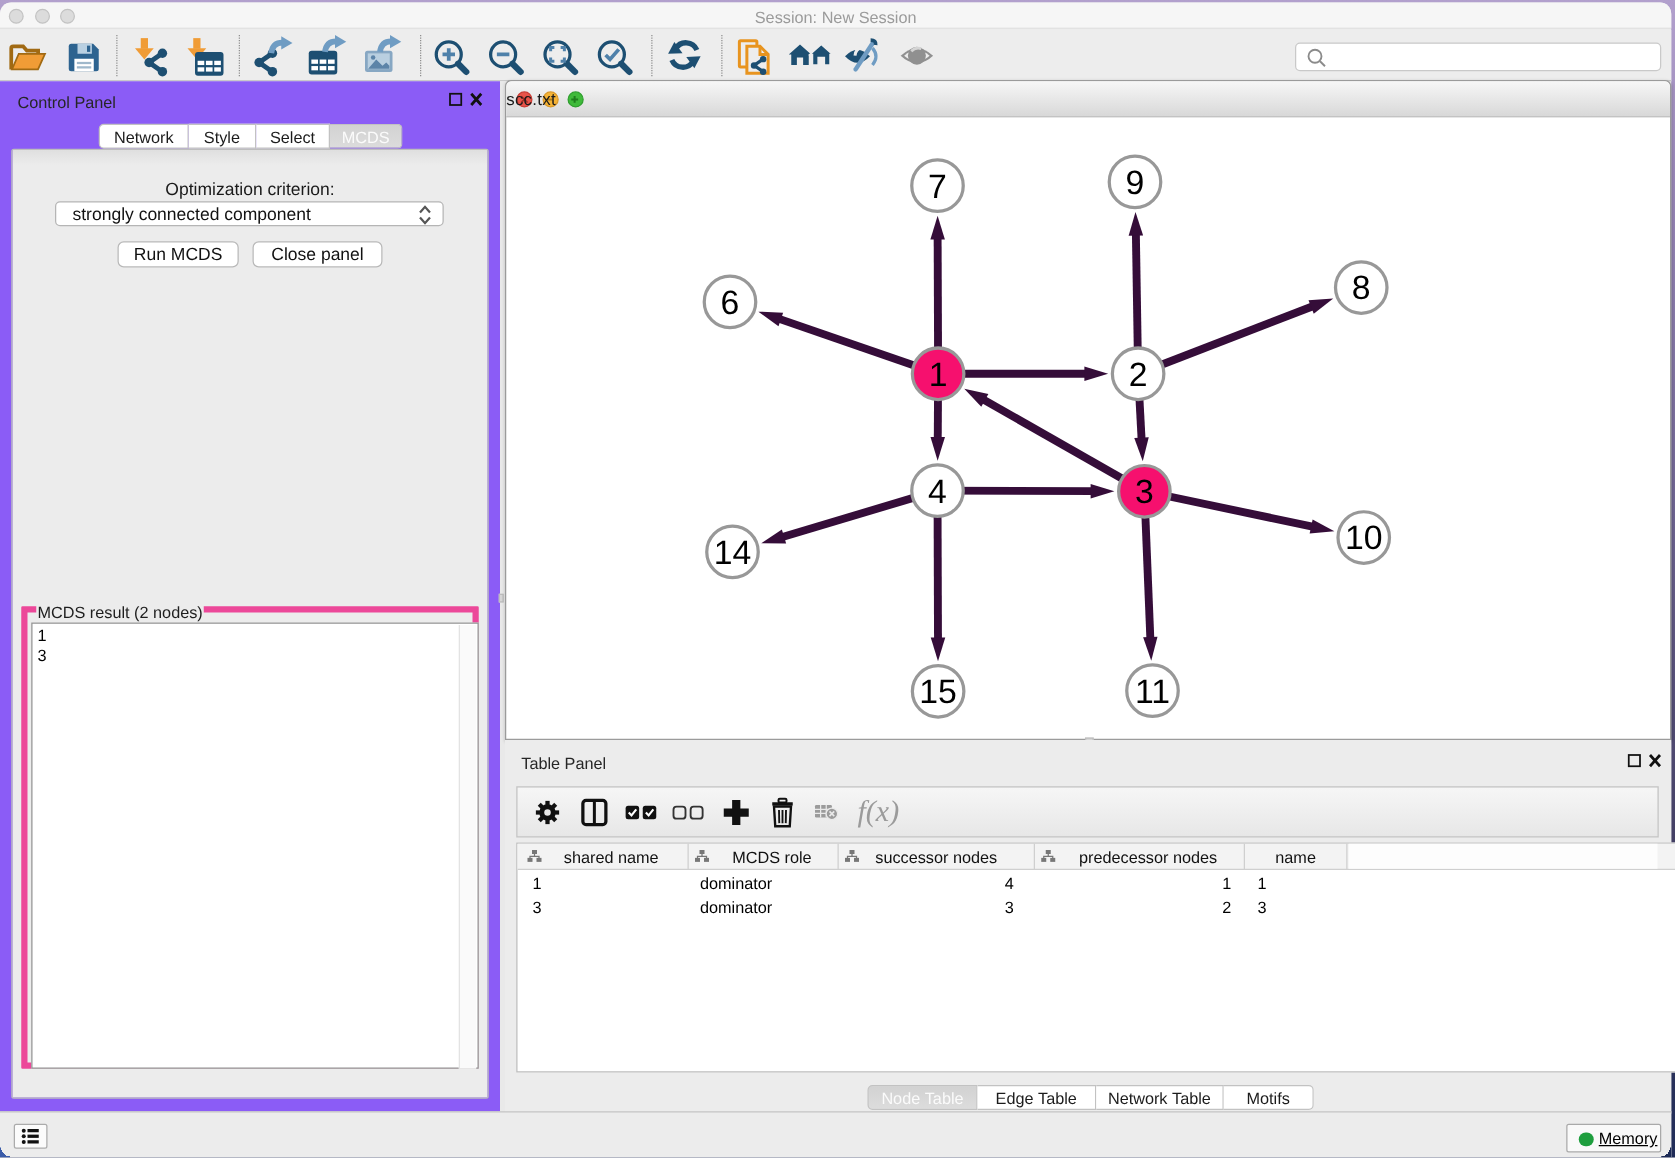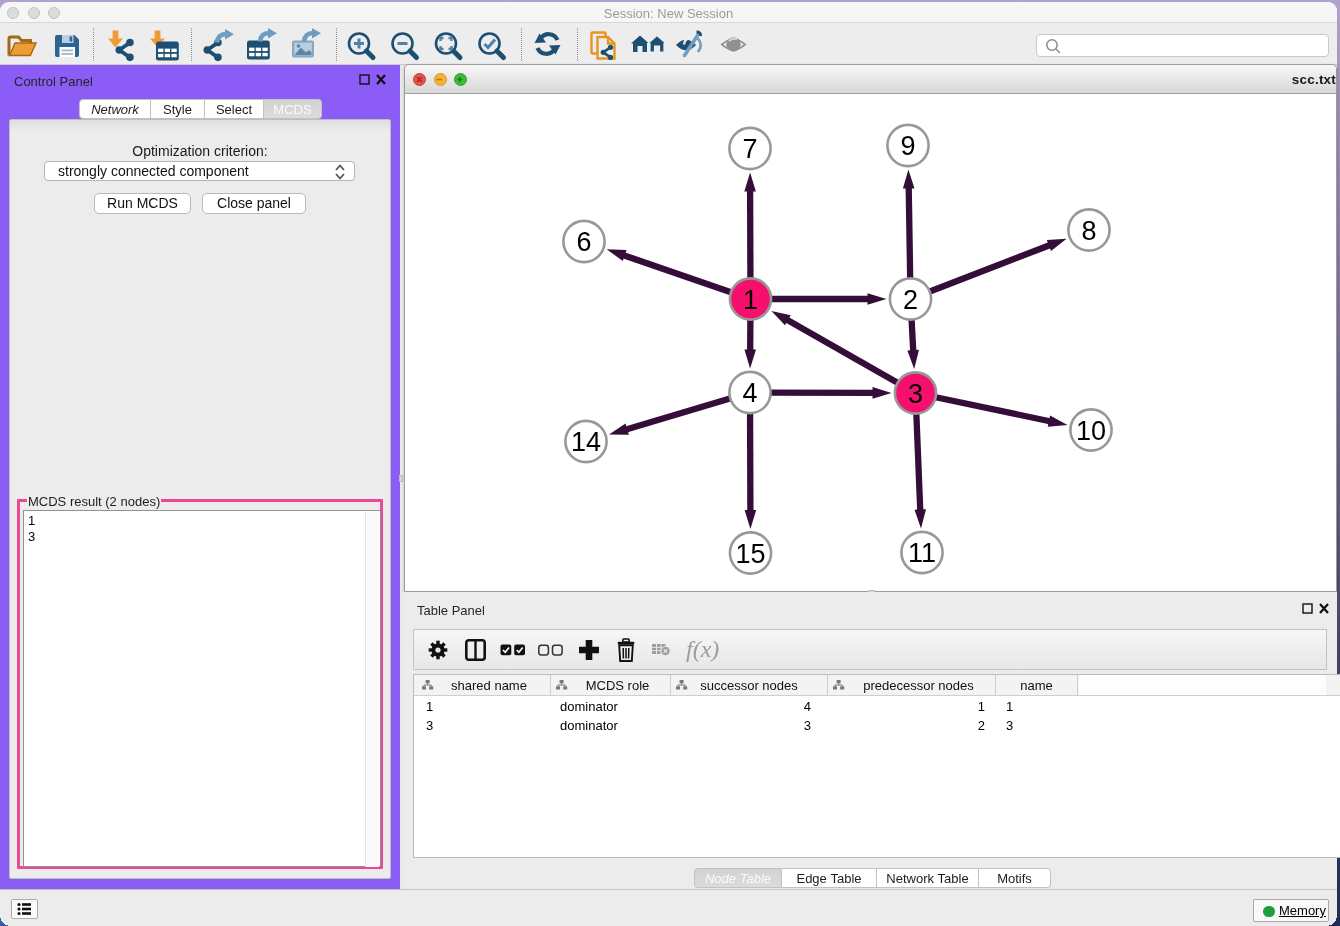--- a/index.html
+++ b/index.html
@@ -22,54 +22,54 @@
 .tsep { position:absolute; top:4px; height:33px; width:0;
   border-left:1px dotted #8f8f8f; }
 #searchbox { position:absolute; left:1036px; top:10px; width:293px; height:23px;
   background:#fff; border:1px solid #c9c9c9; border-radius:4px; }
 
 #cpanel { position:absolute; left:0; top:63px; width:400px; height:826px; background:#8b5cf6; }
 #cpanel .hdr { position:absolute; left:14px; top:9px; font-size:13px; color:#262626; }
 .tabs { position:absolute; display:flex; height:20px; }
 .tab { font-size:13px; color:#1c1c1c; background:#fff; border:1px solid #c2c2c2;
   border-left:none; padding:0; line-height:19px; text-align:center; white-space:nowrap; }
-.tab.first { border-left:1px solid #c2c2c2; border-radius:4px 0 0 4px;font-style:italic; }
+.tab.first { border-left:1px solid #c2c2c2; border-radius:4px 0 0 4px; }
 .tab.last { border-radius:0 4px 4px 0; }
 .tab.sel { background:linear-gradient(#d2d2d2,#dcdcdc); color:#fbfbfb; }
 #cpbox { position:absolute; left:9px; top:54px; width:382px; height:760px;
   border:1px solid #bdbdbd; border-radius:2px;
   background:linear-gradient(#dfdfdf, #ececec 12px); }
 #optlabel { position:absolute; left:0; top:78px; width:400px; text-align:center;
   font-size:14px; color:#1a1a1a; }
 #combo { position:absolute; left:44px; top:96px; width:311px; height:20px; background:#fff;
   border:1px solid #b5b5b5; border-radius:4px; font-size:14px; color:#111;
   line-height:18px; padding-left:13px; }
 .btn { position:absolute; top:128px; height:21px; background:#fff;
   border:1px solid #b9b9b9; border-radius:5px; font-size:14px; color:#111;
   text-align:center; line-height:19px; }
-#fieldset { position:absolute; left:17px; top:434px; width:366px; height:370px;
-  border:3px solid #ec4899; border-radius:1px; }
+#fieldset { position:absolute; left:17px; top:420px; width:366px; height:370px;
+  border:5px solid #ec4899; border-radius:1px; }
 #fieldlegend { position:absolute; left:7px; top:-8px; background:#ececec;
   font-size:13px; color:#1e1e1e; padding:0 1px; }
 #fieldwhite { position:absolute; left:3px; top:8px; width:358px; height:357px;
   background:#fff; border:1px solid #919191; font-size:13px; color:#000;
   padding:2px 0 0 4px; line-height:15.5px; }
 #fieldsb { position:absolute; right:1px; top:1px; width:14px; height:355px;
   background:#fafafa; border-left:1px solid #e3e3e3; }
 
 #vdiv { position:absolute; left:400px; top:63px; width:5px; height:826px; background:#e9e9e9; }
 
 #netwin { position:absolute; left:404px; top:62px; width:933px; height:528px;
   background:#fff; border:1px solid #9b9b9b; border-radius:5px 5px 0 0;
   box-shadow:0 1px 3px rgba(0,0,0,.2); }
 #nettitle { position:absolute; left:0; top:0; width:100%; height:29px;
   background:linear-gradient(#f7f7f7,#d8d8d8); border-bottom:1px solid #9d9d9d;
   border-radius:5px 5px 0 0; }
-#nettitle .t { position:absolute; top:7px; width:100%; text-align:right; font-size:13.5px;
-  color:#1a1a1a; font-weight:bold; letter-spacing:.2px; }
+#nettitle .t { position:absolute; top:7px; width:100%; text-align:left; font-size:13.5px;
+  color:#1a1a1a; font-weight:normal; letter-spacing:.2px; }
 .mc { position:absolute; top:8px; width:13px; height:13px; border-radius:50%; }
 
 #tpanel { position:absolute; left:404px; top:590px; width:933px; height:299px; background:#ececec; }
 #tpanel .hdr { position:absolute; left:13px; top:11px; font-size:13px; color:#262626; }
 #ttoolbar { position:absolute; left:9px; top:37px; width:914px; height:41px;
   background:linear-gradient(#f6f6f6,#e7e7e7); border:1px solid #c3c3c3; }
 #ttable { position:absolute; left:9px; top:82px; width:974px; height:184px;
   background:#fff; border:1px solid #bcbcbc; }
 #thead { position:absolute; left:0; top:0; width:100%; height:21px; background:#f3f3f3;
   border-bottom:1px solid #cfcfcf; font-size:13px; color:#111; }

